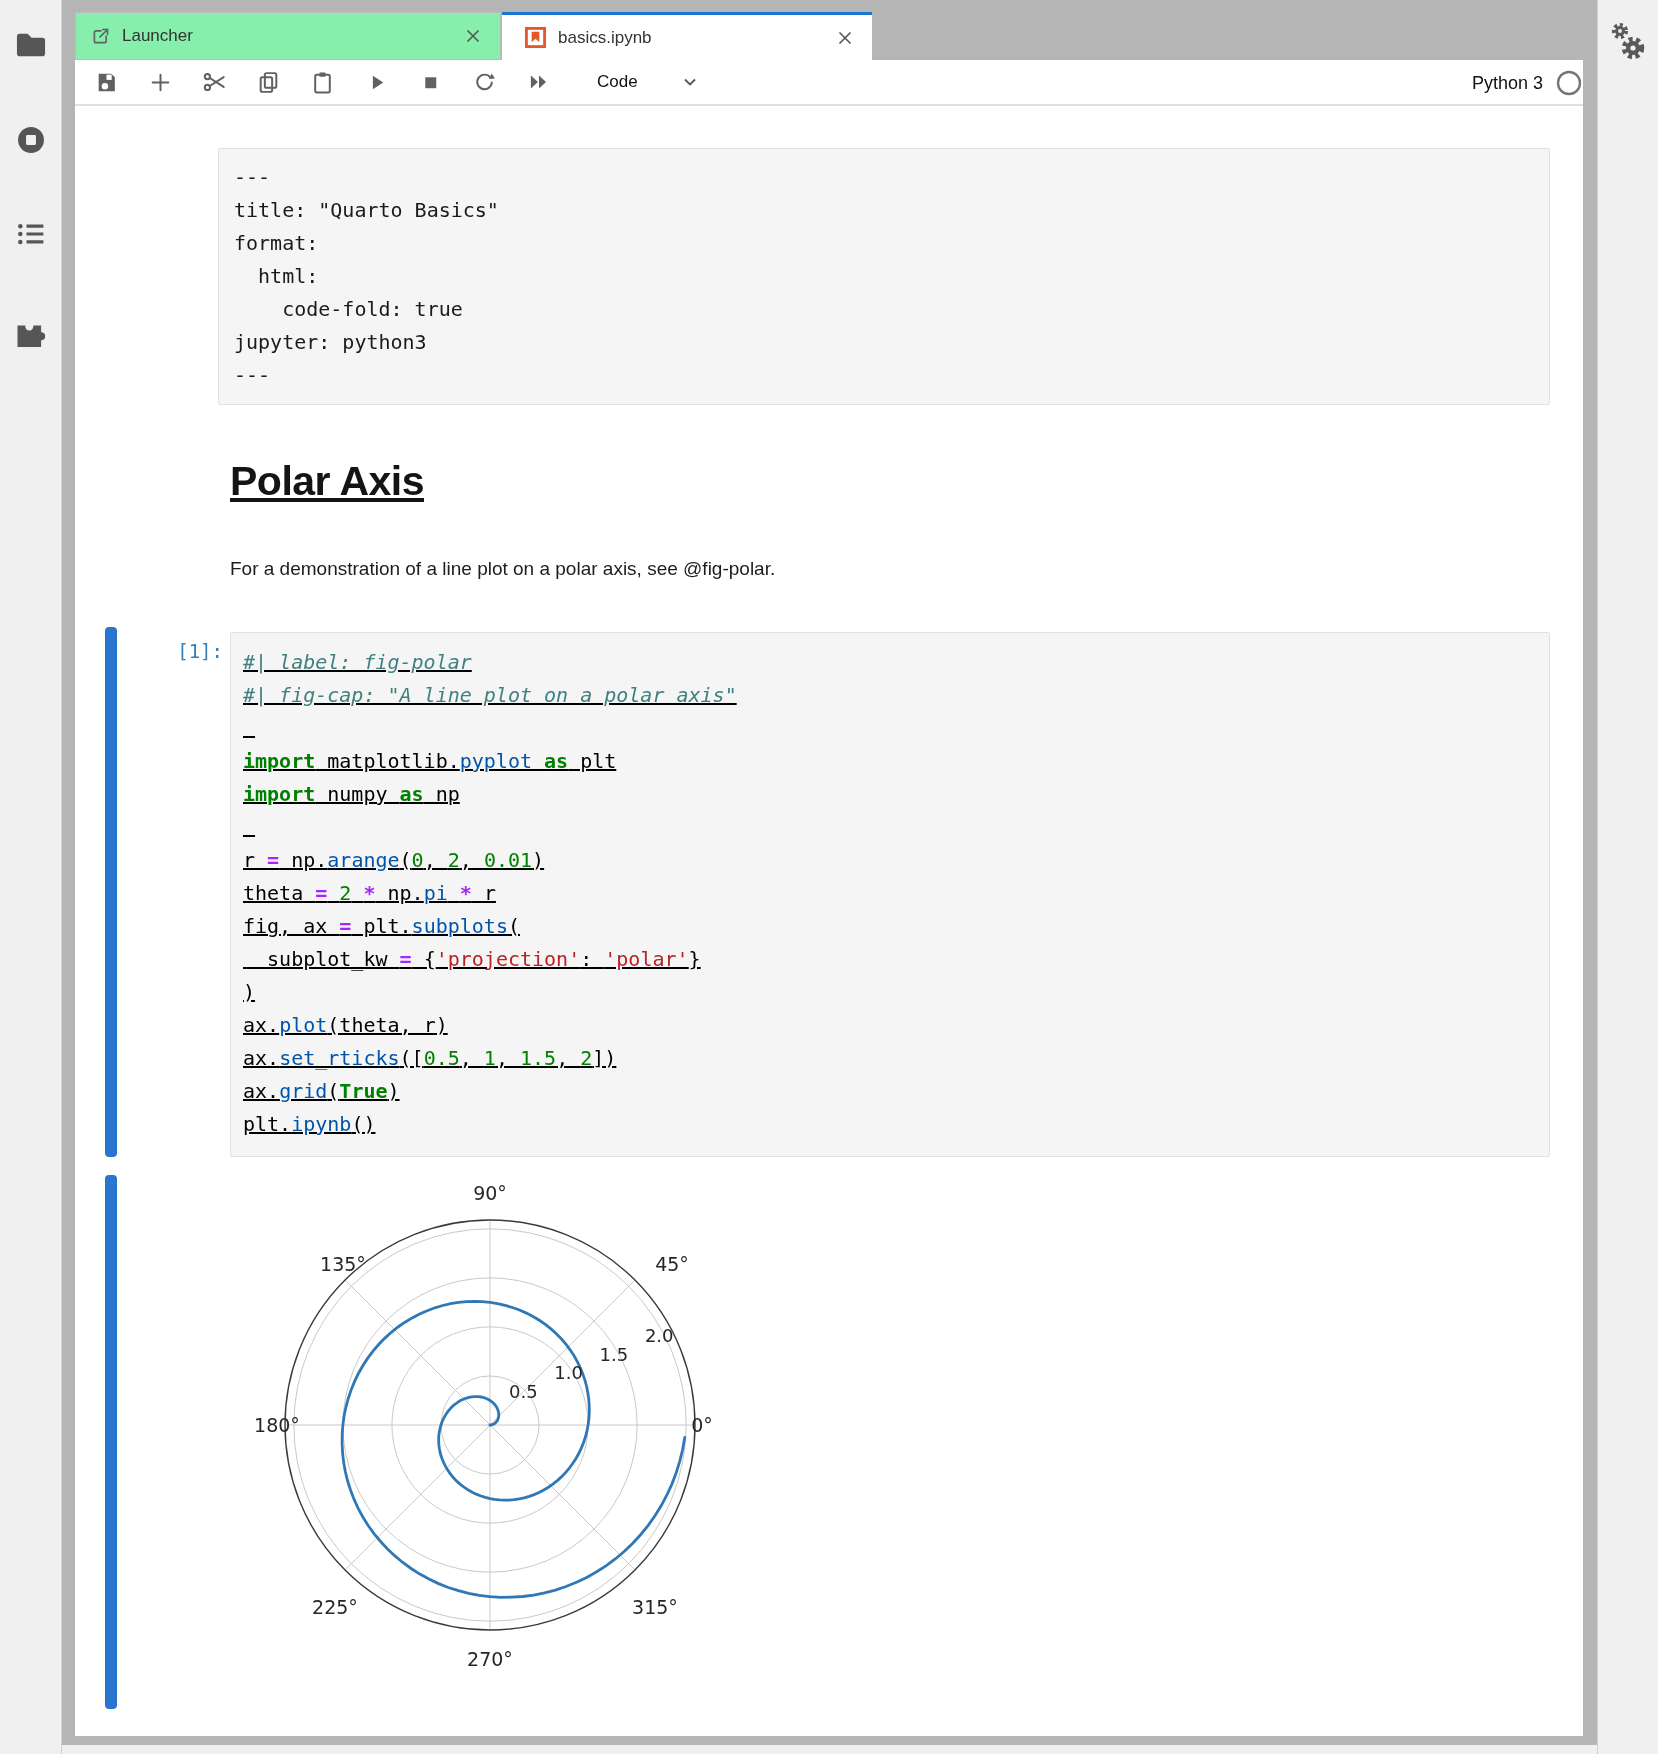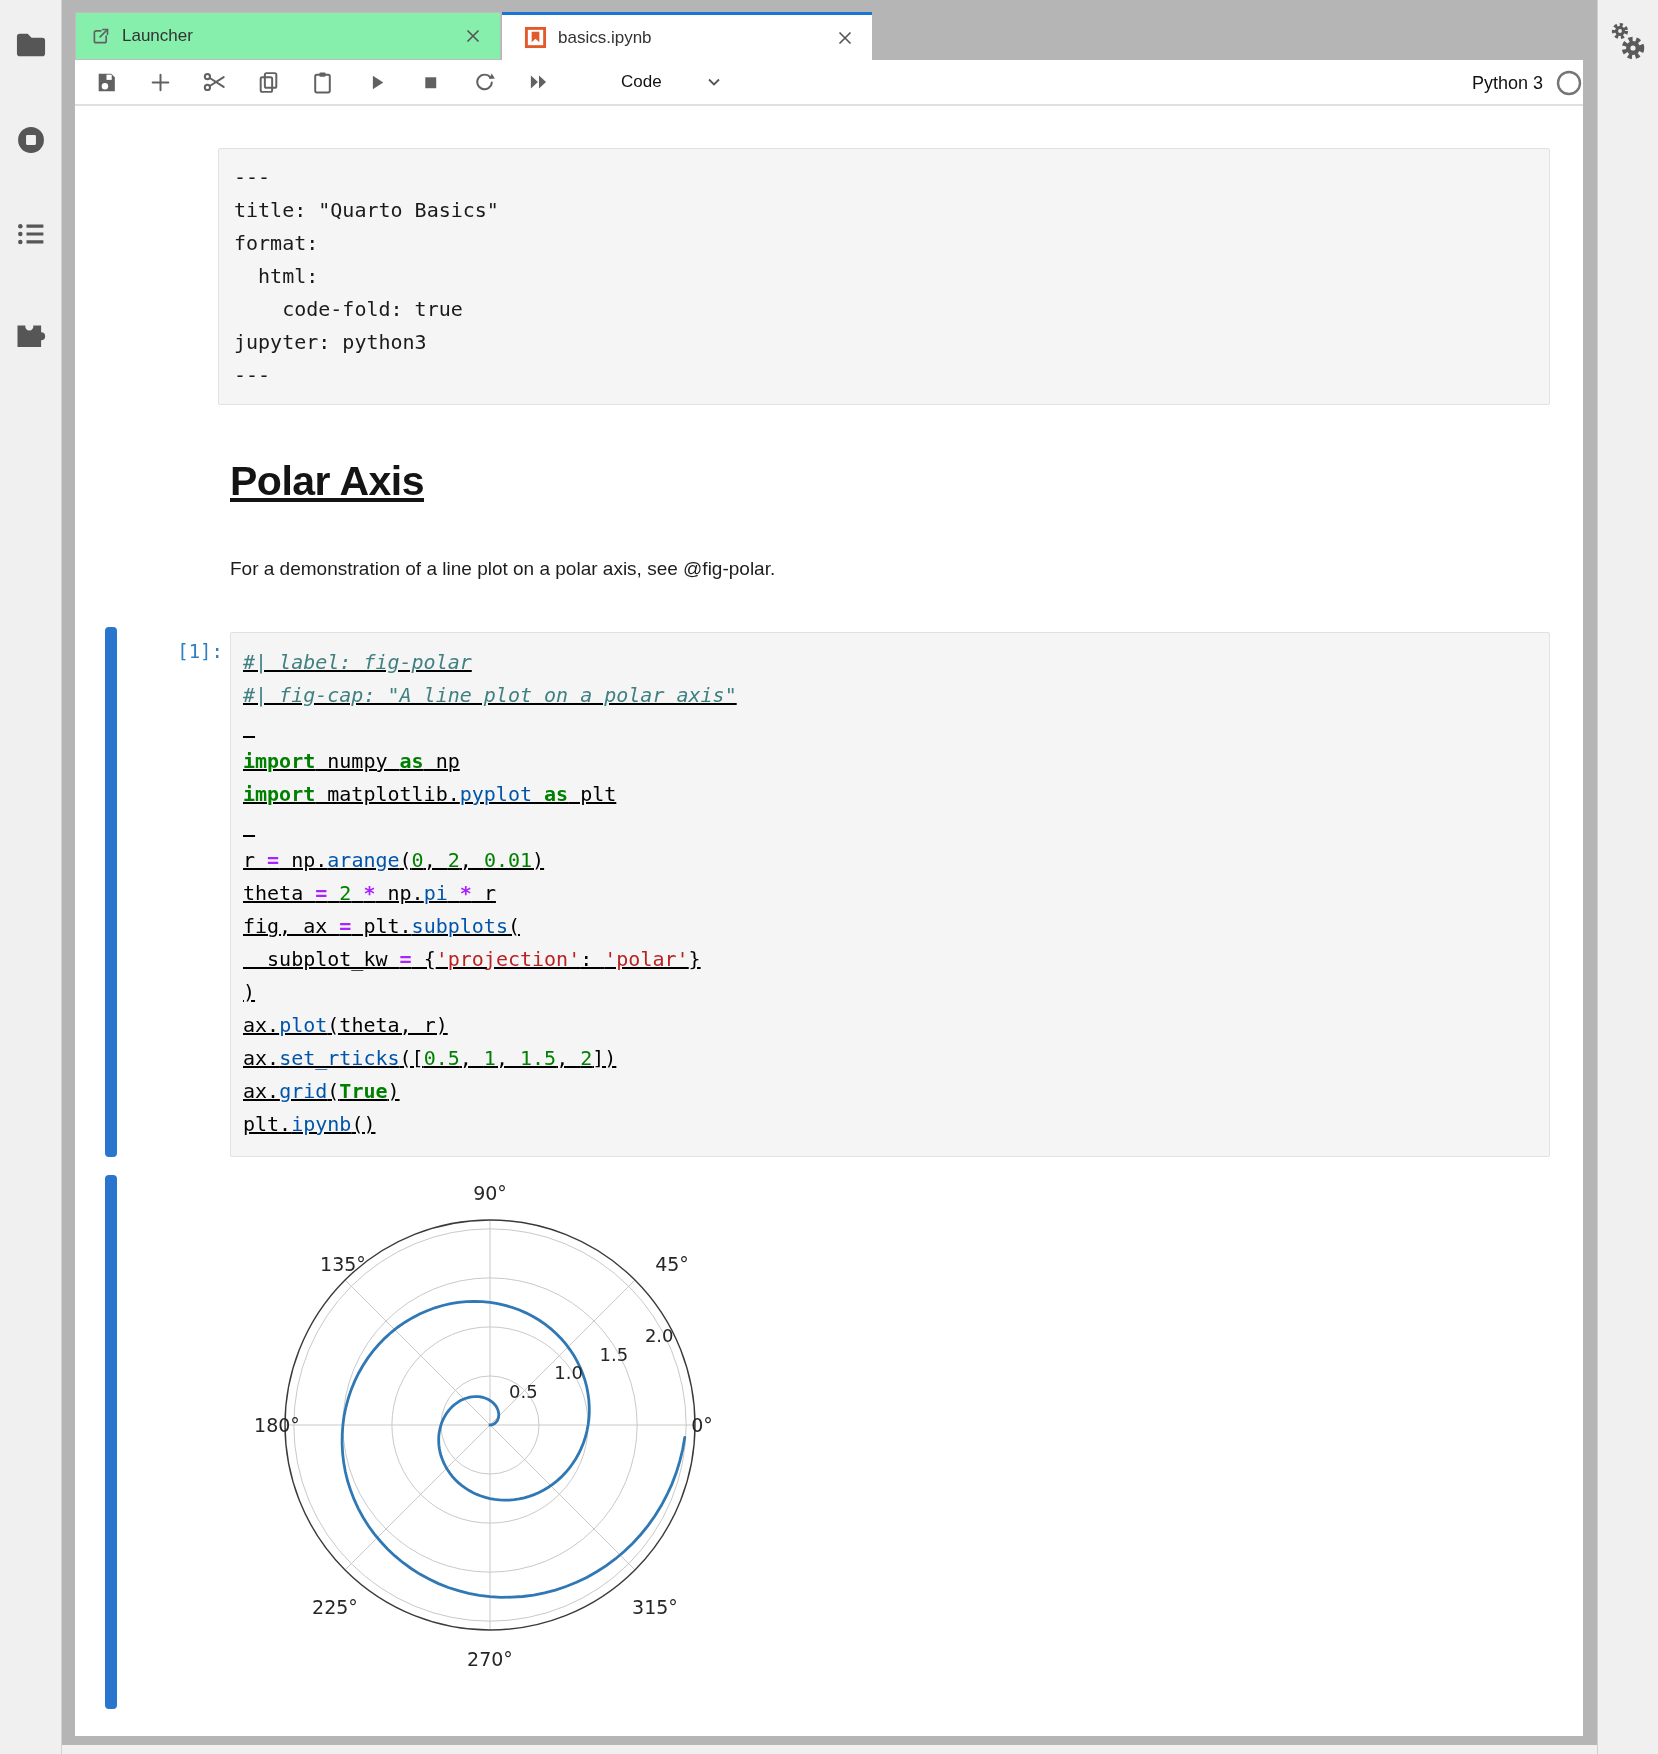--- a/index.html
+++ b/index.html
@@ -19,21 +19,21 @@
   .tabbar { position:absolute; top:0; left:0; width:100%; height:48px; }
   .tab { position:absolute; top:0; height:48px; display:flex; align-items:center; cursor:pointer; }
   .tab-launcher { left:0; width:426px; background:#86efac; border:1px solid #bdbdbd; }
   .tab-active { left:427px; width:370px; background:#ffffff; border-top:3px solid #1976d2; }
   .tab-label { font-size:17px; color:#333333; margin-left:11px; }
   .tab-close { margin-left:auto; margin-right:16px; background:none; border:none; cursor:pointer; width:22px; height:22px; }
 
   
   .toolbar { position:absolute; top:48px; left:0; width:100%; height:46px; background:#ffffff; border-bottom:2px solid #e0e0e0; display:flex; align-items:center; padding-left:18px; }
   .tbtn { width:27px; height:27px; margin-right:27px; background:none; border:none; padding:0; display:flex; align-items:center; justify-content:center; cursor:pointer; flex:none; }
-  .celltype-wrap { display:flex; align-items:center; margin-left:42px; cursor:pointer; }
+  .celltype-wrap { display:flex; align-items:center; margin-left:18px; cursor:pointer; }
   .celltype { font-size:17px; color:#111111; }
   .chev { margin-left:42px; }
   .kernel { position:absolute; right:0; top:0; height:46px; display:flex; align-items:center; gap:12px; }
   .kernel-name { font-size:18px; color:#111111; }
 
   
   .content { position:absolute; top:94px; left:0; width:100%; height:1630px; background:#ffffff; overflow:hidden; }
 
   .yaml-box { position:absolute; left:143px; top:42px; width:1332px; background:#f5f5f5; border:1px solid #e1e1e1; border-radius:2px; padding:12px 15px; font-family:"DejaVu Sans Mono","Liberation Mono",monospace; font-size:20px; line-height:33px; color:#1a1a1a; }
 
@@ -221,22 +221,22 @@
 
     <h1 class="md-heading">Polar Axis</h1>
     <p class="md-para">For a demonstration of a line plot on a polar axis, see @fig-polar.</p>
 
     <button class="collapser collapser-input"></button>
     <div class="prompt">[1]:</div>
     <div class="code-box" id="code-box">
         <div class="code-line"><span class="tk-cm">#| label: fig-polar</span></div>
         <div class="code-line"><span class="tk-cm">#| fig-cap: "A line plot on a polar axis"</span></div>
         <div class="code-line">&nbsp;</div>
+        <div class="code-line"><span class="tk-kw">import</span><span class="tk-pl"> matplotlib.</span><span class="tk-pr">pyplot</span><span class="tk-pl"> </span><span class="tk-kw">as</span><span class="tk-pl"> plt</span></div>
         <div class="code-line"><span class="tk-kw">import</span><span class="tk-pl"> numpy </span><span class="tk-kw">as</span><span class="tk-pl"> np</span></div>
-        <div class="code-line"><span class="tk-kw">import</span><span class="tk-pl"> matplotlib.</span><span class="tk-pr">pyplot</span><span class="tk-pl"> </span><span class="tk-kw">as</span><span class="tk-pl"> plt</span></div>
         <div class="code-line">&nbsp;</div>
         <div class="code-line"><span class="tk-pl">r </span><span class="tk-op">=</span><span class="tk-pl"> np.</span><span class="tk-pr">arange</span><span class="tk-pl">(</span><span class="tk-nu">0</span><span class="tk-pl">, </span><span class="tk-nu">2</span><span class="tk-pl">, </span><span class="tk-nu">0.01</span><span class="tk-pl">)</span></div>
         <div class="code-line"><span class="tk-pl">theta </span><span class="tk-op">=</span><span class="tk-pl"> </span><span class="tk-nu">2</span><span class="tk-pl"> </span><span class="tk-op">*</span><span class="tk-pl"> np.</span><span class="tk-pr">pi</span><span class="tk-pl"> </span><span class="tk-op">*</span><span class="tk-pl"> r</span></div>
         <div class="code-line"><span class="tk-pl">fig, ax </span><span class="tk-op">=</span><span class="tk-pl"> plt.</span><span class="tk-pr">subplots</span><span class="tk-pl">(</span></div>
         <div class="code-line"><span class="tk-pl">  subplot_kw </span><span class="tk-op">=</span><span class="tk-pl"> {</span><span class="tk-st">'projection'</span><span class="tk-pl">: </span><span class="tk-st">'polar'</span><span class="tk-pl">}</span></div>
         <div class="code-line"><span class="tk-pl">)</span></div>
         <div class="code-line"><span class="tk-pl">ax.</span><span class="tk-pr">plot</span><span class="tk-pl">(theta, r)</span></div>
         <div class="code-line"><span class="tk-pl">ax.</span><span class="tk-pr">set_rticks</span><span class="tk-pl">([</span><span class="tk-nu">0.5</span><span class="tk-pl">, </span><span class="tk-nu">1</span><span class="tk-pl">, </span><span class="tk-nu">1.5</span><span class="tk-pl">, </span><span class="tk-nu">2</span><span class="tk-pl">])</span></div>
         <div class="code-line"><span class="tk-pl">ax.</span><span class="tk-pr">grid</span><span class="tk-pl">(</span><span class="tk-kw">True</span><span class="tk-pl">)</span></div>
         <div class="code-line"><span class="tk-pl">plt.</span><span class="tk-pr">ipynb</span><span class="tk-pl">()</span></div>

